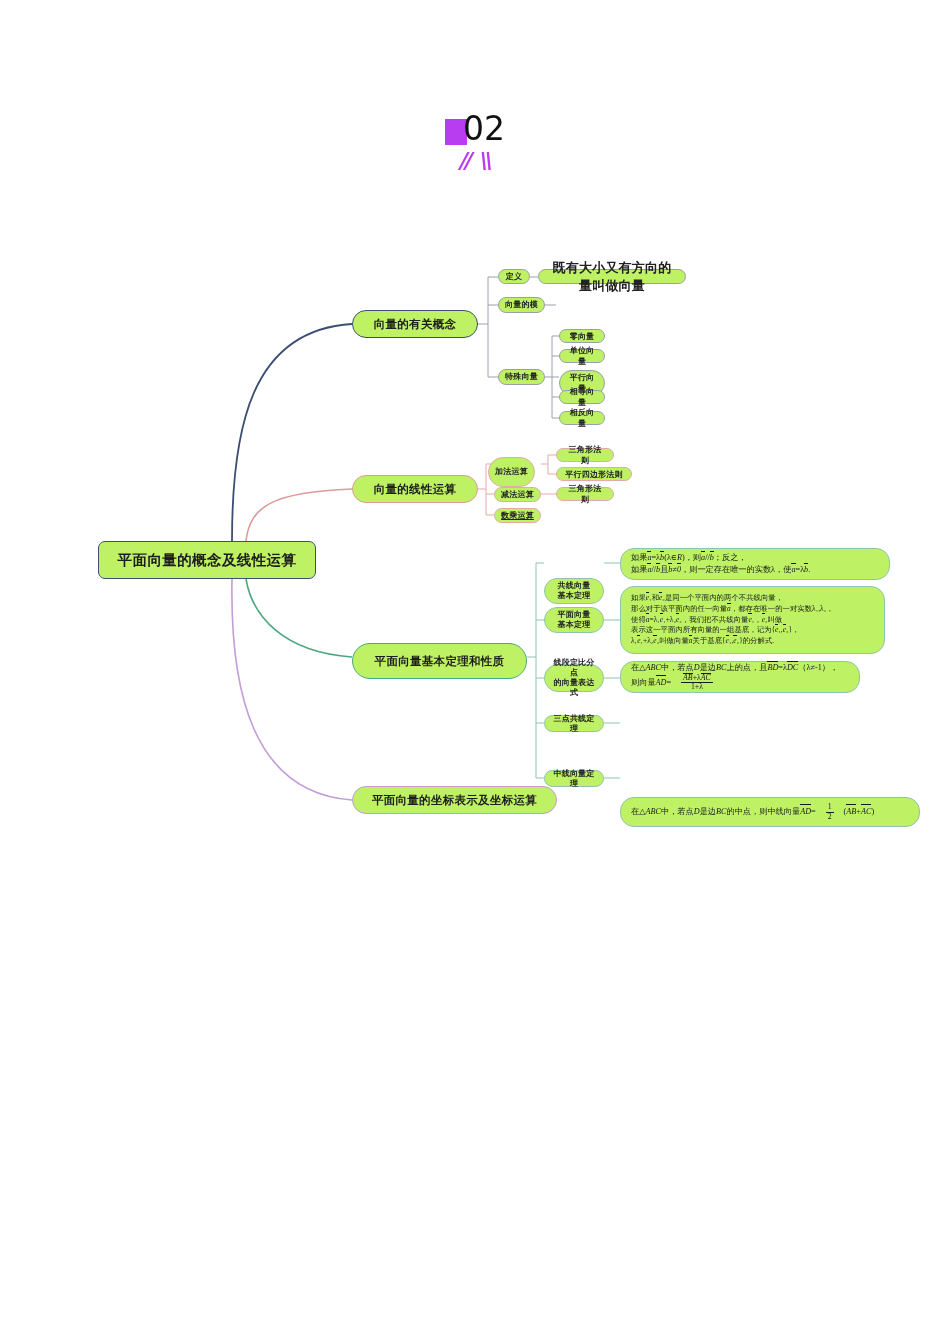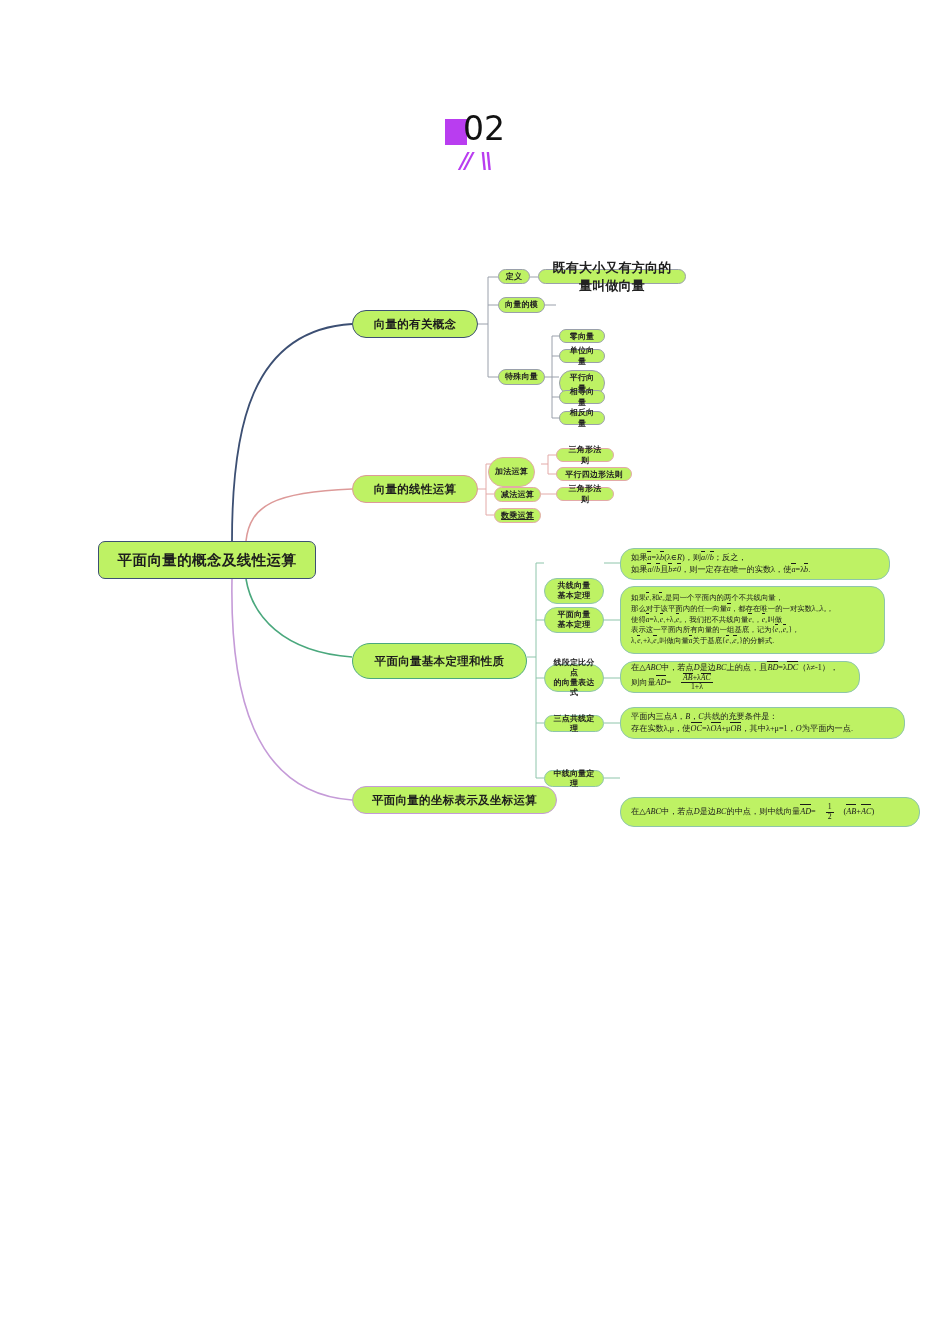--- a/index.html
+++ b/index.html
@@ -321,26 +321,20 @@
   <div class="node lv2 c-greenl" style="left:544px; top:664px; width:60px; height:28px;">线段定比分点
 的向量表达式</div>
   <div class="content-box c-greenl node" style="left:620px; top:661px; width:240px; height:32px;">
     <div>
       <span class="ln">在△<i class="mv">ABC</i>中，若点<i class="mv">D</i>是边<i class="mv">BC</i>上的点，且<span class="vec">BD</span>=λ<span class="vec">DC</span>（λ≠-1），</span>
       <span class="ln">则向量<span class="vec">AD</span>=<span class="frac"><span class="num"><span class="vec">AB</span>+λ<span class="vec">AC</span></span><span class="den">1+λ</span></span></span>
     </div>
   </div>
 
   <div class="node lv2 c-greenl" style="left:544px; top:715px; width:60px; height:17px;">三点共线定理</div>
-  <div class="content-box c-greenl node" style="left:620px; top:707px; width:285px; height:32px;">
-    <div>
-      <span class="ln">平面内三点<i class="mv">A</i>，<i class="mv">B</i>，<i class="mv">C</i>共线的充要条件是：</span>
-      <span class="ln">存在实数λ,μ，使<span class="vec">OC</span>=λ<span class="vec">OA</span>+μ<span class="vec">OB</span>，其中λ+μ=1，<i class="mv">O</i>为平面内一点.</span>
-    </div>
-  </div>
 
   <div class="node lv2 c-greenl" style="left:544px; top:770px; width:60px; height:17px;">中线向量定理</div>
   <div class="content-box c-greenl node" style="left:620px; top:797px; width:300px; height:30px; align-items:center;">
     <div>
       <span class="ln">在△<i class="mv">ABC</i>中，若点<i class="mv">D</i>是边<i class="mv">BC</i>的中点，则中线向量<span class="vec">AD</span>=<span class="frac"><span class="num">1</span><span class="den">2</span></span>(<span class="vec">AB</span>+<span class="vec">AC</span>)</span>
     </div>
   </div>
 
   <div class="node lv1 c-purp" style="left:352px; top:786px; width:205px; height:28px;">平面向量的坐标表示及坐标运算</div>
 

